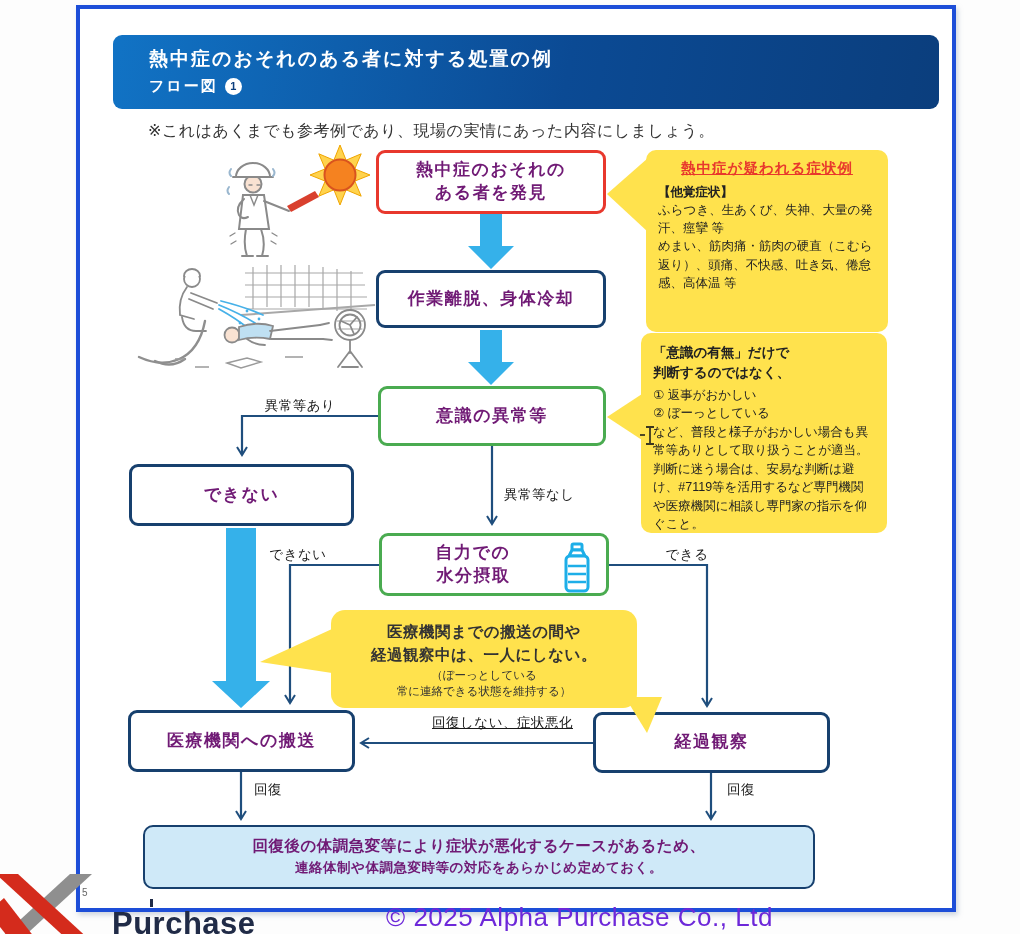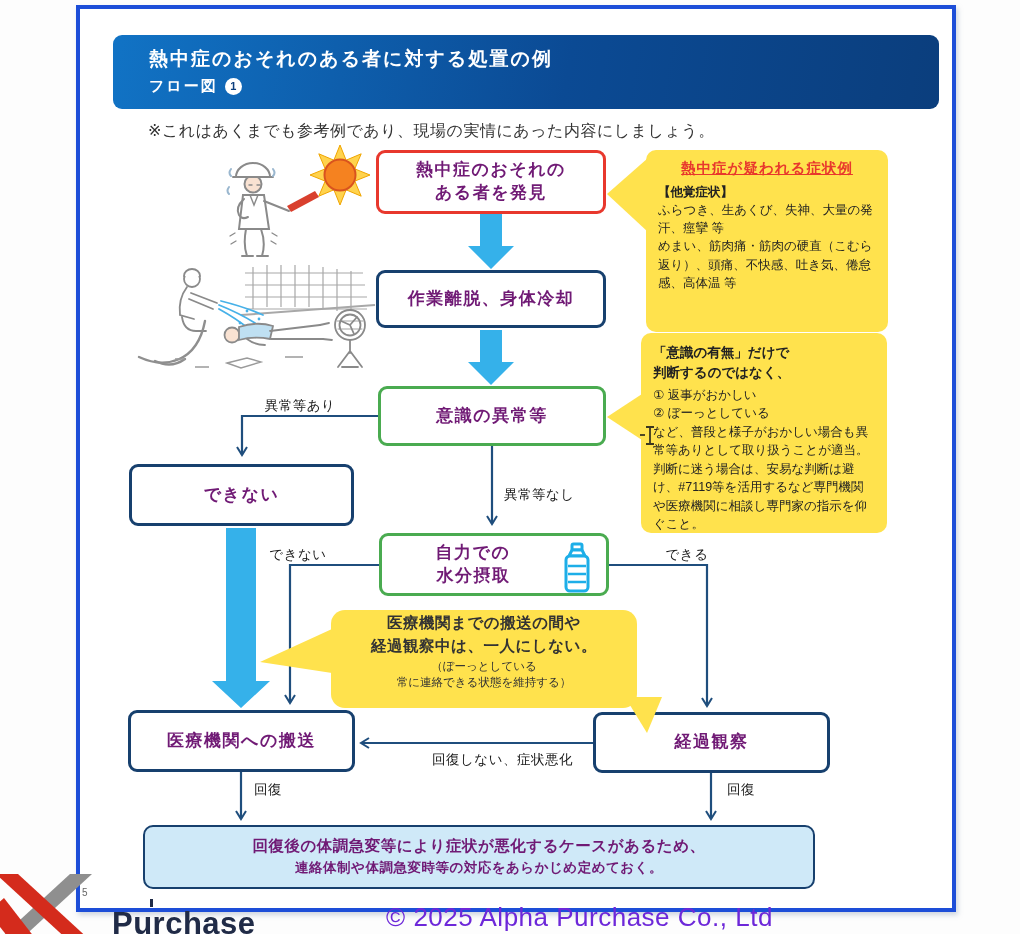--- a/index.html
+++ b/index.html
@@ -57,21 +57,21 @@
   .advisory{position:absolute;background:#ffe24d;border-radius:10px;box-sizing:border-box;color:#222;}
   .adv-symptoms{left:566px;top:141px;width:242px;height:182px;padding:9px 12px 8px 12px;}
   .adv-symptoms .t{color:#e8382d;font-weight:bold;font-size:14.5px;text-align:center;text-decoration:underline;letter-spacing:1px;margin-bottom:5px;}
   .adv-symptoms .h{font-weight:bold;font-size:12.5px;line-height:1.45;}
   .adv-symptoms .b{font-size:12.5px;line-height:1.45;}
   .adv-conscious{left:561px;top:324px;width:246px;height:200px;padding:10px 12px;}
   .adv-conscious .h{font-weight:bold;font-size:13.5px;line-height:1.5;white-space:pre-line;}
   .adv-conscious .b{font-size:12.5px;line-height:1.48;white-space:pre-line;margin-top:2px;}
   .callout{
     left:251px;top:601px;width:306px;height:98px;border-radius:14px;text-align:center;
-    padding-top:1px;
+    padding-top:10px;
   }
   .callout .m{font-size:15.5px;font-weight:bold;line-height:1.5;color:#333;letter-spacing:.5px;}
   .callout .s{font-size:11.5px;line-height:1.45;color:#333;}
   .overlay{position:absolute;left:0;top:0;pointer-events:none;}
   .illus{position:absolute;}
   .pagenum{position:absolute;left:2px;top:878px;font-size:10px;color:#666;}
   
   .logo-mark{position:absolute;left:-14px;top:872px;}
   .logo-text{position:absolute;left:112px;top:906px;font-size:31px;font-weight:800;color:#202b47;letter-spacing:.5px;}
   .logo-tick{position:absolute;left:150px;top:899px;width:3px;height:8px;background:#202b47;}
@@ -179,21 +179,21 @@
   <div class="box b-navy box-observe">経過観察</div>
   <div class="box box-recover">
     <div class="l1">回復後の体調急変等により症状が悪化するケースがあるため、</div>
     <div class="l2">連絡体制や体調急変時等の対応をあらかじめ定めておく。</div>
   </div>
 
   <div class="lbl lbl-c" style="left:150px;top:388px;width:140px;">異常等あり</div>
   <div class="lbl" style="left:424px;top:477px;">異常等なし</div>
   <div class="lbl lbl-c" style="left:158px;top:537px;width:120px;">できない</div>
   <div class="lbl lbl-c" style="left:562px;top:537px;width:90px;">できる</div>
-  <div class="lbl lbl-c" style="left:330px;top:742px;width:185px;">回復しない、症状悪化</div>
+  <div class="lbl lbl-c" style="left:330px;top:705px;width:185px;text-decoration:underline;">回復しない、症状悪化</div>
   <div class="lbl" style="left:174px;top:772px;">回復</div>
   <div class="lbl" style="left:647px;top:772px;">回復</div>
 
   <div class="advisory adv-symptoms">
     <div class="t">熱中症が疑われる症状例</div>
     <div class="h">【他覚症状】</div>
     <div class="b">ふらつき、生あくび、失神、大量の発汗、痙攣 等</div>
     <div class="b">めまい、筋肉痛・筋肉の硬直（こむら返り）、頭痛、不快感、吐き気、倦怠感、高体温 等</div>
   </div>
 

